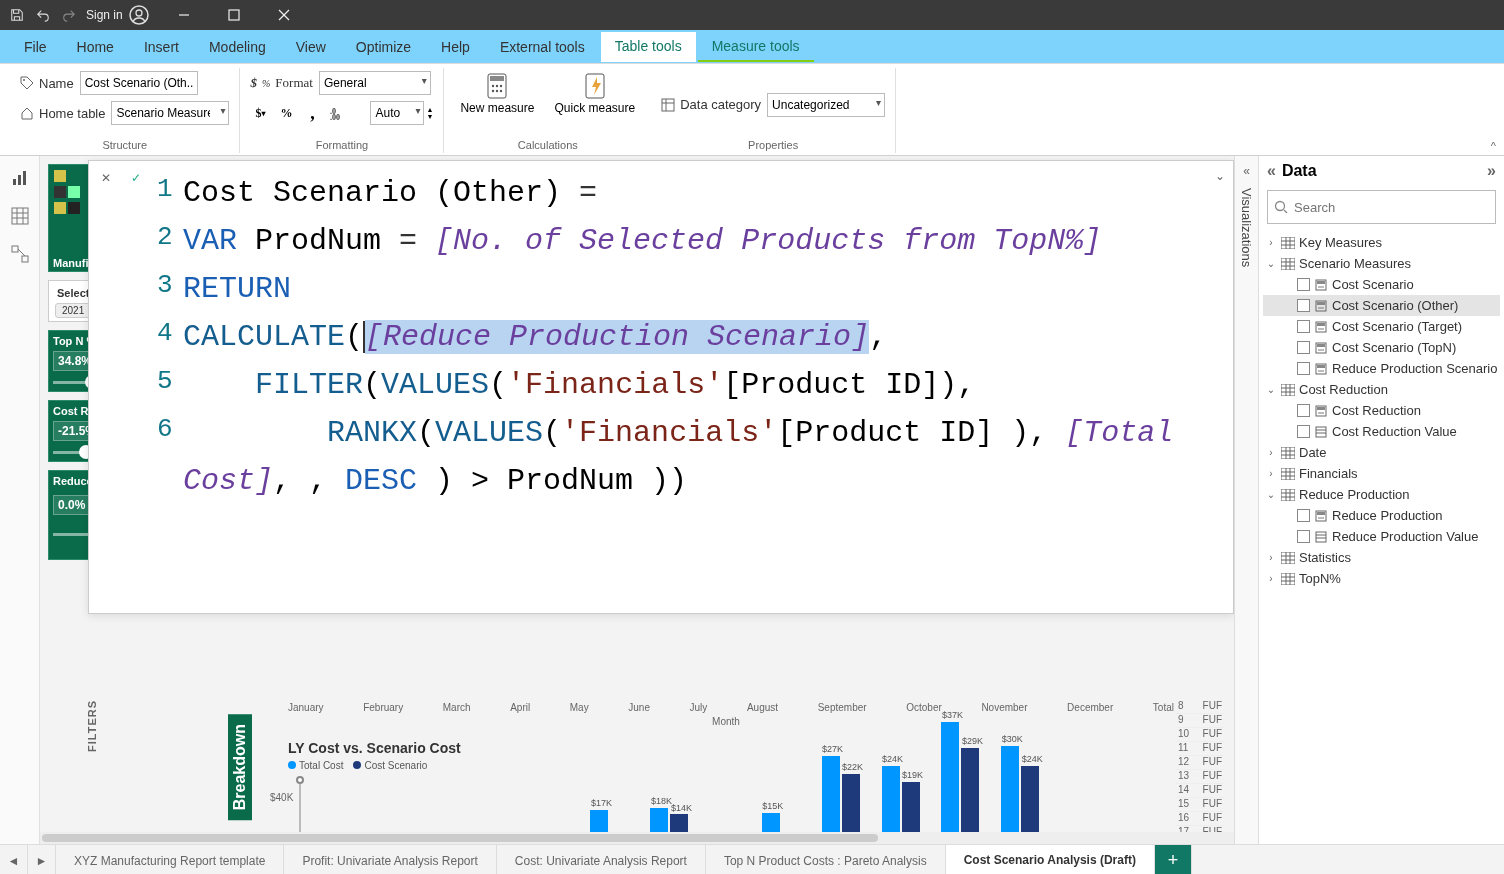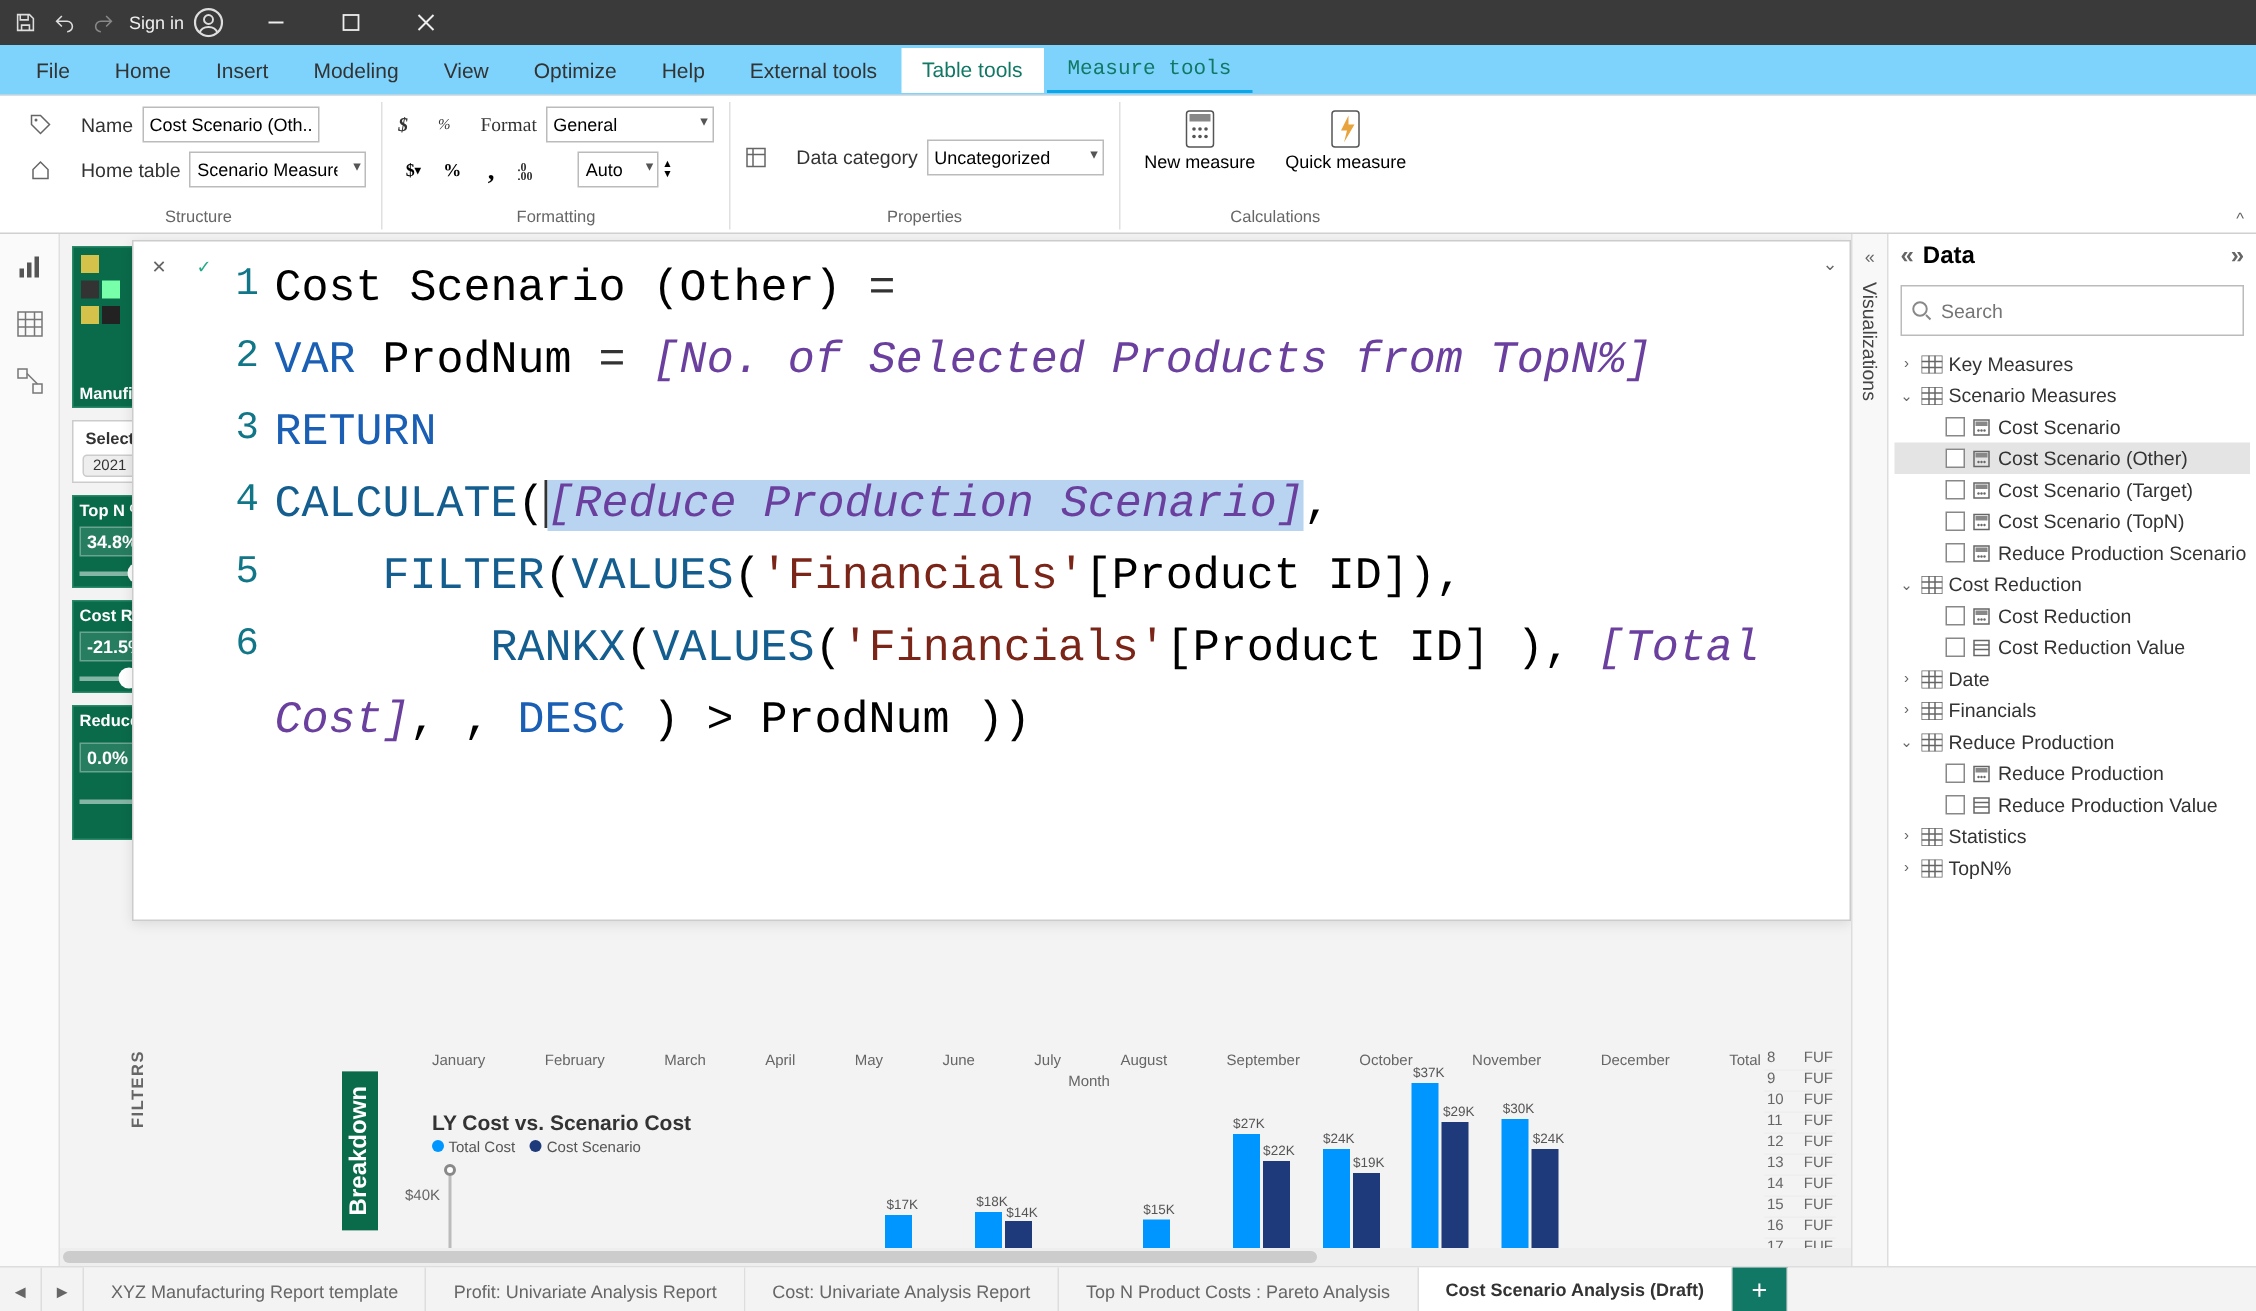--- a/index.html
+++ b/index.html
@@ -11,29 +11,29 @@
 .qat-btn { width: 22px; height: 22px; display: flex; align-items: center; justify-content: center; color: #ddd; cursor: pointer; }
 .title-center { flex: 1; text-align: center; font-size: 13px; }
 .title-right { display: flex; align-items: center; gap: 8px; }
 .signin { display: flex; align-items: center; gap: 6px; padding: 2px 6px; cursor: pointer; }
 .win-btn { width: 42px; height: 30px; display: flex; align-items: center; justify-content: center; cursor: pointer; color: #eee; }
 
 
 .menubar { height: 34px; background: #7dd3fc; display: flex; align-items: center; padding: 0 10px; gap: 2px; border-bottom: 1px solid #ddd; }
 .menu-item { padding: 6px 14px; cursor: pointer; font-size: 14px; color: #333; }
 .menu-item.active { color: #117865; border-bottom: 2px solid transparent; background: #fff; }
-.menu-item.active-underline { color: #117865; border-bottom: 2px solid #0ea5e9; font-family: Liberation Mono, monospace; }
+.menu-item.active-underline { color: #117865; border-bottom: 2px solid #84cc16; }
 
 
 .ribbon { height: 92px; background: #fff; border-bottom: 1px solid #d0d0d0; display: flex; padding: 4px 10px 2px 10px; gap: 0; }
 .ribbon-group { display: flex; flex-direction: column; justify-content: space-between; padding: 2px 10px; border-right: 1px solid #e0e0e0; }
 .ribbon-group-body { display: flex; gap: 8px; align-items: flex-start; flex: 1; }
 .ribbon-group-label { text-align: center; font-size: 11px; color: #666; }
 .ribbon-row { display: flex; align-items: center; gap: 6px; height: 26px; }
-.ribbon-label { font-size: 13px; color: #333; display: flex; align-items: center; gap: 20px; }
+.ribbon-label { font-size: 13px; color: #333; display: flex; align-items: center; gap: 5px; }
 .ribbon-input { border: 1px solid #bbb; height: 24px; font-size: 12px; padding: 0 4px; background: #fff; }
 .ribbon-select { border: 1px solid #bbb; height: 24px; font-size: 12px; padding: 0 18px 0 4px; background: #fff; appearance: none; position: relative; }
 .select-wrap { position: relative; display: inline-block; }
 .select-wrap::after { content: "▾"; position: absolute; right: 4px; top: 4px; font-size: 10px; color: #555; pointer-events: none; }
 .fmt-btn { width: 20px; height: 20px; display: flex; align-items: center; justify-content: center; font-family: "Segoe UI"; font-weight: bold; cursor: pointer; }
 .big-btn { display: flex; flex-direction: column; align-items: center; gap: 2px; padding: 2px 6px; cursor: pointer; font-size: 12px; }
 .big-btn-icon { width: 28px; height: 28px; display: flex; align-items: center; justify-content: center; }
 .collapse-ribbon { position: absolute; right: 8px; top: 140px; cursor: pointer; color: #666; font-size: 11px;}
 
 
@@ -239,37 +239,20 @@
         <span class="select-wrap"><input class="ribbon-input" style="width: 54px;" value="Auto"></span>
         <span style="display:flex; flex-direction:column; margin-left:-4px;">
           <span style="font-size:7px;cursor:pointer">▲</span>
           <span style="font-size:7px;cursor:pointer">▼</span>
         </span>
       </div>
     </div>
     <div class="ribbon-group-label">Formatting</div>
   </div>
 
-  <div class="ribbon-group">
-    <div class="ribbon-group-body" style="align-items:center;">
-      <div class="ribbon-row">
-        <span class="ribbon-label">
-          <svg width="14" height="14">
-              <rect x="1" y="1" width="12" height="12" fill="none" stroke="#666"></rect>
-              <line x1="1" y1="5" x2="13" y2="5" stroke="#666"></line>
-              <line x1="5" y1="1" x2="5" y2="13" stroke="#666"></line>
-            </svg>
-          <span>Data category</span>
-        </span>
-        <span class="select-wrap"><select class="ribbon-select" style="width:118px"><option>Uncategorized</option></select></span>
-      </div>
-    </div>
-    <div class="ribbon-group-label">Properties</div>
-  </div>
-
   <div class="ribbon-group" style="border-right:none">
     <div class="ribbon-group-body">
       <div class="big-btn">
         <div class="big-btn-icon">
             <svg width="24" height="26">
               <rect x="3" y="1" width="18" height="24" fill="none" stroke="#555" rx="2"></rect>
               <rect x="5" y="3" width="14" height="5" fill="#888"></rect>
               <circle cx="8" cy="13" r="1.2" fill="#555"></circle>
               <circle cx="12" cy="13" r="1.2" fill="#555"></circle>
               <circle cx="16" cy="13" r="1.2" fill="#555"></circle>
@@ -284,20 +267,37 @@
         <div class="big-btn-icon">
             <svg width="24" height="26">
               <rect x="3" y="1" width="18" height="24" fill="none" stroke="#555" rx="2"></rect>
               <path d="M14 4l-5 10h4l-2 8 7-12h-4z" fill="#e8a33d"></path>
             </svg>
           </div>
         <div style="text-align:center; line-height:1.1">Quick measure</div>
       </div>
     </div>
     <div class="ribbon-group-label">Calculations</div>
+  </div>
+
+  <div class="ribbon-group">
+    <div class="ribbon-group-body" style="align-items:center;">
+      <div class="ribbon-row">
+        <span class="ribbon-label">
+          <svg width="14" height="14">
+              <rect x="1" y="1" width="12" height="12" fill="none" stroke="#666"></rect>
+              <line x1="1" y1="5" x2="13" y2="5" stroke="#666"></line>
+              <line x1="5" y1="1" x2="5" y2="13" stroke="#666"></line>
+            </svg>
+          <span>Data category</span>
+        </span>
+        <span class="select-wrap"><select class="ribbon-select" style="width:118px"><option>Uncategorized</option></select></span>
+      </div>
+    </div>
+    <div class="ribbon-group-label">Properties</div>
   </div>
 </div>
 <div class="collapse-ribbon">^</div>
 
 <div class="main">
 
   <div class="leftrail">
     <div class="leftrail-btn">
         <svg width="18" height="18">
           <rect x="2" y="10" width="3" height="6" fill="#555"></rect>

